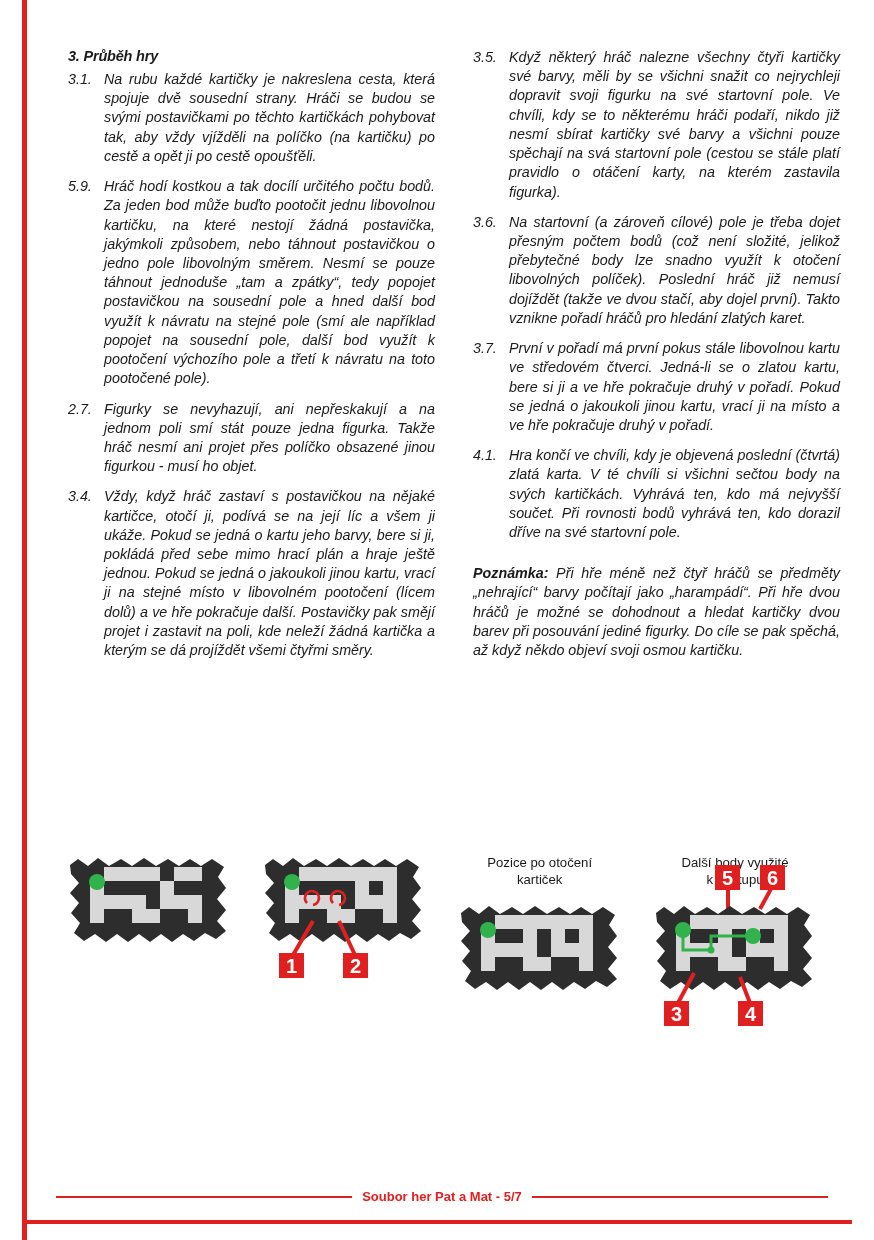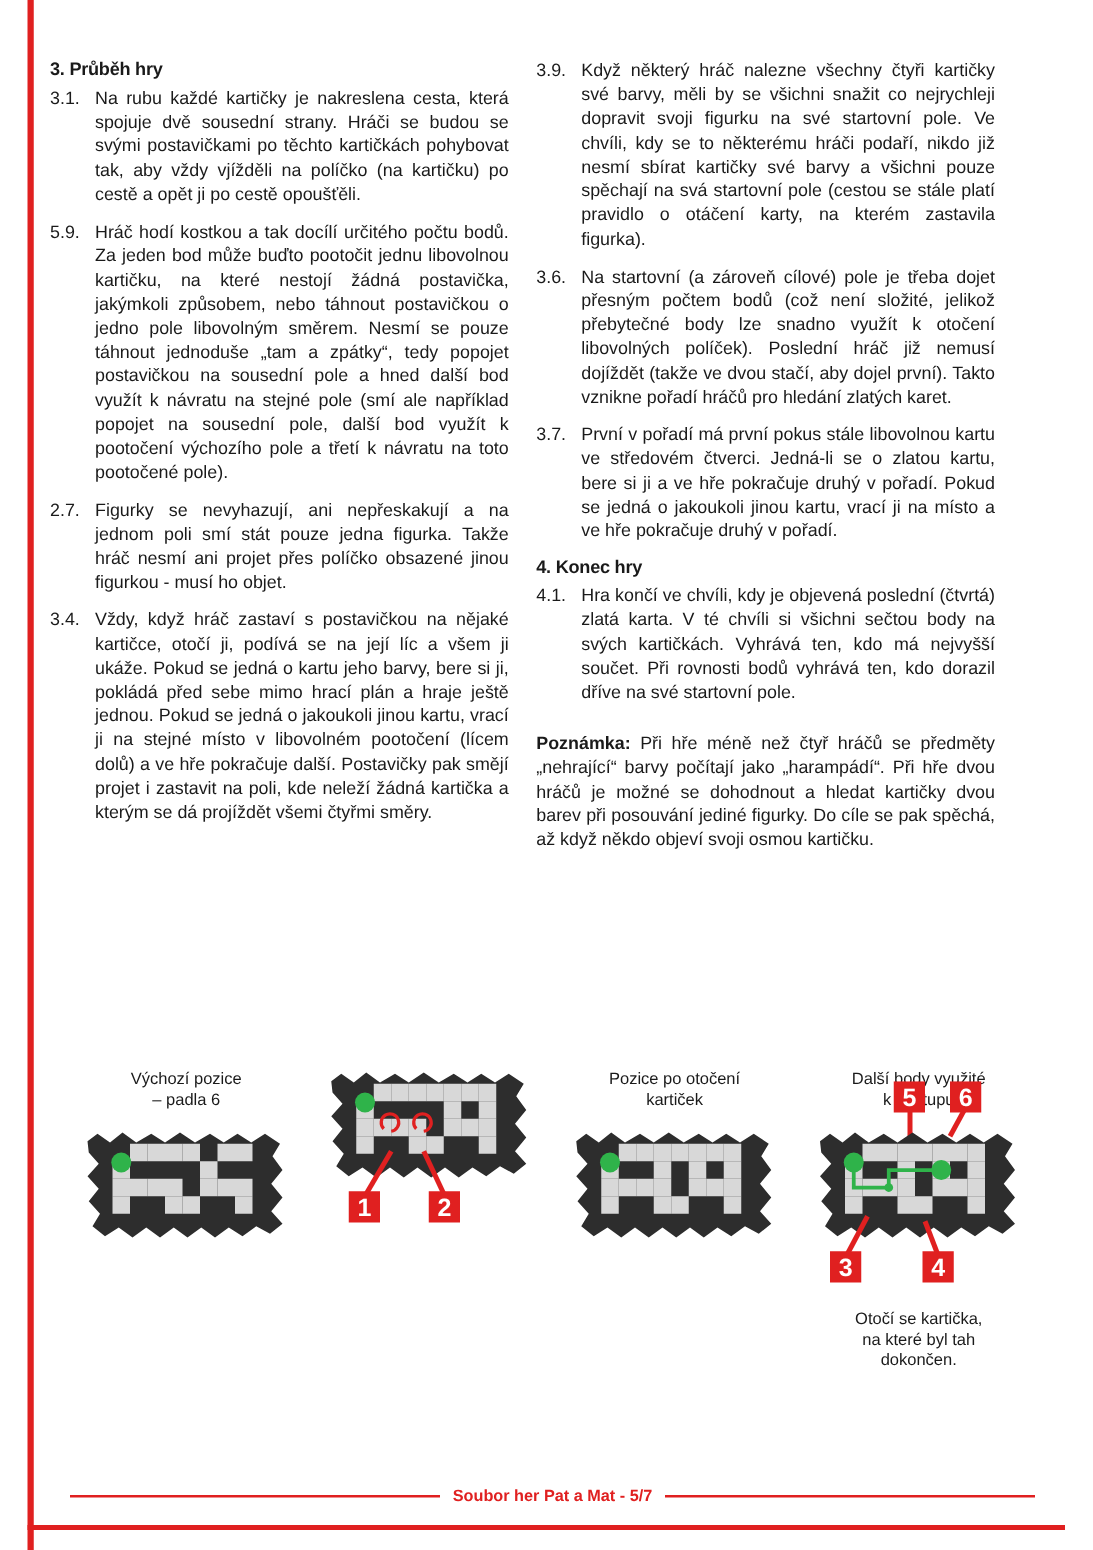--- a/index.html
+++ b/index.html
@@ -23,25 +23,26 @@
   .left-rule {
     position: absolute;
     left: 22px;
     top: 0;
     width: 5px;
     height: 1240px;
     background: #e02020;
   }
   .columns {
     position: absolute;
-    left: 40px;
+    left: 68px;
     top: 48px;
     width: 772px;
     display: flex;
-    gap: 22px;
+    gap: 38px;
+    font-style: italic;
   }
   .col {
     width: 367px;
   }
   h2.sec {
     font-size: 14.5px;
     font-weight: bold;
     margin: 0 0 6px 0;
     letter-spacing: -0.2px;
   }
@@ -169,52 +170,49 @@
       </div>
 
       <div class="item">
         <div class="num">3.4.</div>
         <div class="txt">Vždy, když hráč zastaví s postavičkou na nějaké kartičce, otočí ji, podívá se na její líc a všem ji ukáže. Pokud se jedná o kartu jeho barvy, bere si ji, pokládá před sebe mimo hrací plán a hraje ještě jednou. Pokud se jedná o jakoukoli jinou kartu, vrací ji na stejné místo v libovolném pootočení (lícem dolů) a ve hře pokračuje další. Postavičky pak smějí projet i zastavit na poli, kde neleží žádná kartička a kterým se dá projíždět všemi čtyřmi směry.</div>
       </div>
     </div>
 
     <div class="col">
       <div class="item">
-        <div class="num">3.9.</div>
+        <div class="num">3.5.</div>
         <div class="txt">Když některý hráč nalezne všechny čtyři kartičky své barvy, měli by se všichni snažit co nejrychleji dopravit svoji figurku na své startovní pole. Ve chvíli, kdy se to některému hráči podaří, nikdo již nesmí sbírat kartičky své barvy a všichni pouze spěchají na svá startovní pole (cestou se stále platí pravidlo o otáčení karty, na kterém zastavila figurka).</div>
       </div>
 
       <div class="item">
         <div class="num">3.6.</div>
         <div class="txt">Na startovní (a zároveň cílové) pole je třeba dojet přesným počtem bodů (což není složité, jelikož přebytečné body lze snadno využít k otočení libovolných políček). Poslední hráč již nemusí dojíždět (takže ve dvou stačí, aby dojel první). Takto vznikne pořadí hráčů pro hledání zlatých karet.</div>
       </div>
 
       <div class="item">
         <div class="num">3.7.</div>
         <div class="txt">První v pořadí má první pokus stále libovolnou kartu ve středovém čtverci. Jedná-li se o zlatou kartu, bere si ji a ve hře pokračuje druhý v pořadí. Pokud se jedná o jakoukoli jinou kartu, vrací ji na místo a ve hře pokračuje druhý v pořadí.</div>
       </div>
 
-      <h2 class="sec">4. Konec hry</h2>
 
       <div class="item">
         <div class="num">4.1.</div>
         <div class="txt">Hra končí ve chvíli, kdy je objevená poslední (čtvrtá) zlatá karta. V té chvíli si všichni sečtou body na svých kartičkách. Vyhrává ten, kdo má nejvyšší součet. Při rovnosti bodů vyhrává ten, kdo dorazil dříve na své startovní pole.</div>
       </div>
 
       <div class="note">
         <b>Poznámka:</b><span> Při hře méně než čtyř hráčů se předměty „nehrající“ barvy počítají jako „harampádí“. Při hře dvou hráčů je možné se dohodnout a hledat kartičky dvou barev při posouvání jediné figurky. Do cíle se pak spěchá, až když někdo objeví svoji osmou kartičku.</span>
       </div>
     </div>
   </div>
 
   <div class="figures">
 
     <div class="fig">
-      <div class="fig-cap" style="white-space:pre-line">Výchozí pozice
-– padla 6</div>
       <div class="tile-wrap">
         <svg class="tile" viewBox="0 0 166 92">
           <polygon points="4,10 12,4 22,11 32,3 43,11 55,4 66,11 78,3 90,11 102,4 113,11 124,4 135,11 146,4 158,12 152,22 160,33 151,44 160,55 151,66 160,76 150,84 139,78 128,86 117,79 106,87 95,79 84,87 73,79 62,87 51,79 40,87 29,79 18,86 8,78 14,68 5,58 13,48 4,38 13,28 5,19" fill="#2d2d2d"></polygon>
           <g fill="#d8d8d8">
             <rect x="38" y="12" width="14" height="14"></rect>
             <rect x="52" y="12" width="14" height="14"></rect>
             <rect x="66" y="12" width="14" height="14"></rect>
             <rect x="80" y="12" width="14" height="14"></rect>
             <rect x="94" y="26" width="14" height="14"></rect>
             <rect x="108" y="12" width="14" height="14"></rect>
@@ -361,23 +359,20 @@
         </svg>
         <svg style="position:absolute; left:-2px; top:60px; width:170px; height:78px;" viewBox="0 0 170 78">
           <path d="M44,10 L28,40" stroke="#e02020" stroke-width="4" fill="none"></path>
           <path d="M90,14 L100,40" stroke="#e02020" stroke-width="4" fill="none"></path>
           <rect x="14" y="38" width="25" height="25" fill="#e02020"></rect>
           <rect x="88" y="38" width="25" height="25" fill="#e02020"></rect>
           <text x="26.5" y="58" font-family="Liberation Sans, sans-serif" font-size="20" font-weight="bold" fill="#ffffff" text-anchor="middle">3</text>
           <text x="100.5" y="58" font-family="Liberation Sans, sans-serif" font-size="20" font-weight="bold" fill="#ffffff" text-anchor="middle">4</text>
         </svg>
       </div>
-      <div class="fig-sub" style="white-space:pre-line">Otočí se kartička,
-na které byl tah
-dokončen.</div>
     </div>
 
   </div>
 
   <div class="footer">
     <div class="line"></div>
     <div class="label">Soubor her Pat a Mat - 5/7</div>
     <div class="line"></div>
   </div>
   <div class="bottom-bar"></div>

